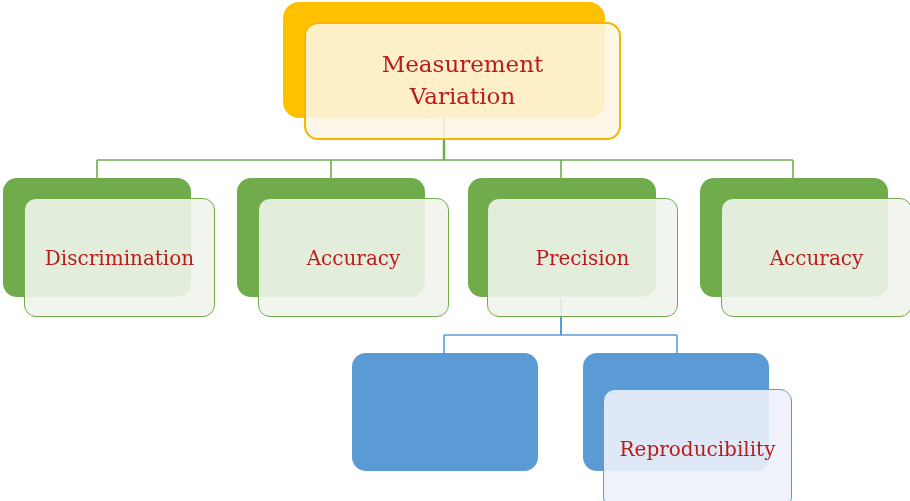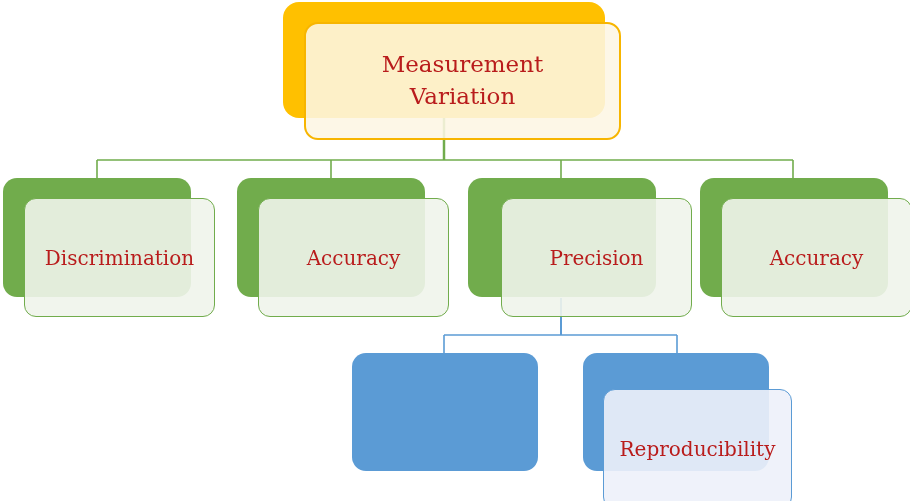--- a/index.html
+++ b/index.html
@@ -83,21 +83,21 @@
   <div class="node-face face-green" style="left:24px;top:198px;width:191px;height:119px;">
     <span class="node-label">Discrimination</span>
   </div>
 
   <div class="node-shadow shadow-green" style="left:237px;top:178px;width:188px;height:119px;"></div>
   <div class="node-face face-green" style="left:258px;top:198px;width:191px;height:119px;">
     <span class="node-label">Accuracy</span>
   </div>
 
   <div class="node-shadow shadow-green" style="left:468px;top:178px;width:188px;height:119px;"></div>
-  <div class="node-face face-green" style="left:501px;top:198px;width:191px;height:119px;">
+  <div class="node-face face-green" style="left:487px;top:198px;width:191px;height:119px;">
     <span class="node-label">Precision</span>
   </div>
 
   <div class="node-shadow shadow-green" style="left:700px;top:178px;width:188px;height:119px;"></div>
   <div class="node-face face-green" style="left:721px;top:198px;width:191px;height:119px;">
     <span class="node-label">Accuracy</span>
   </div>
 
   <div class="node-shadow shadow-blue" style="left:352px;top:353px;width:186px;height:118px;"></div>
 

